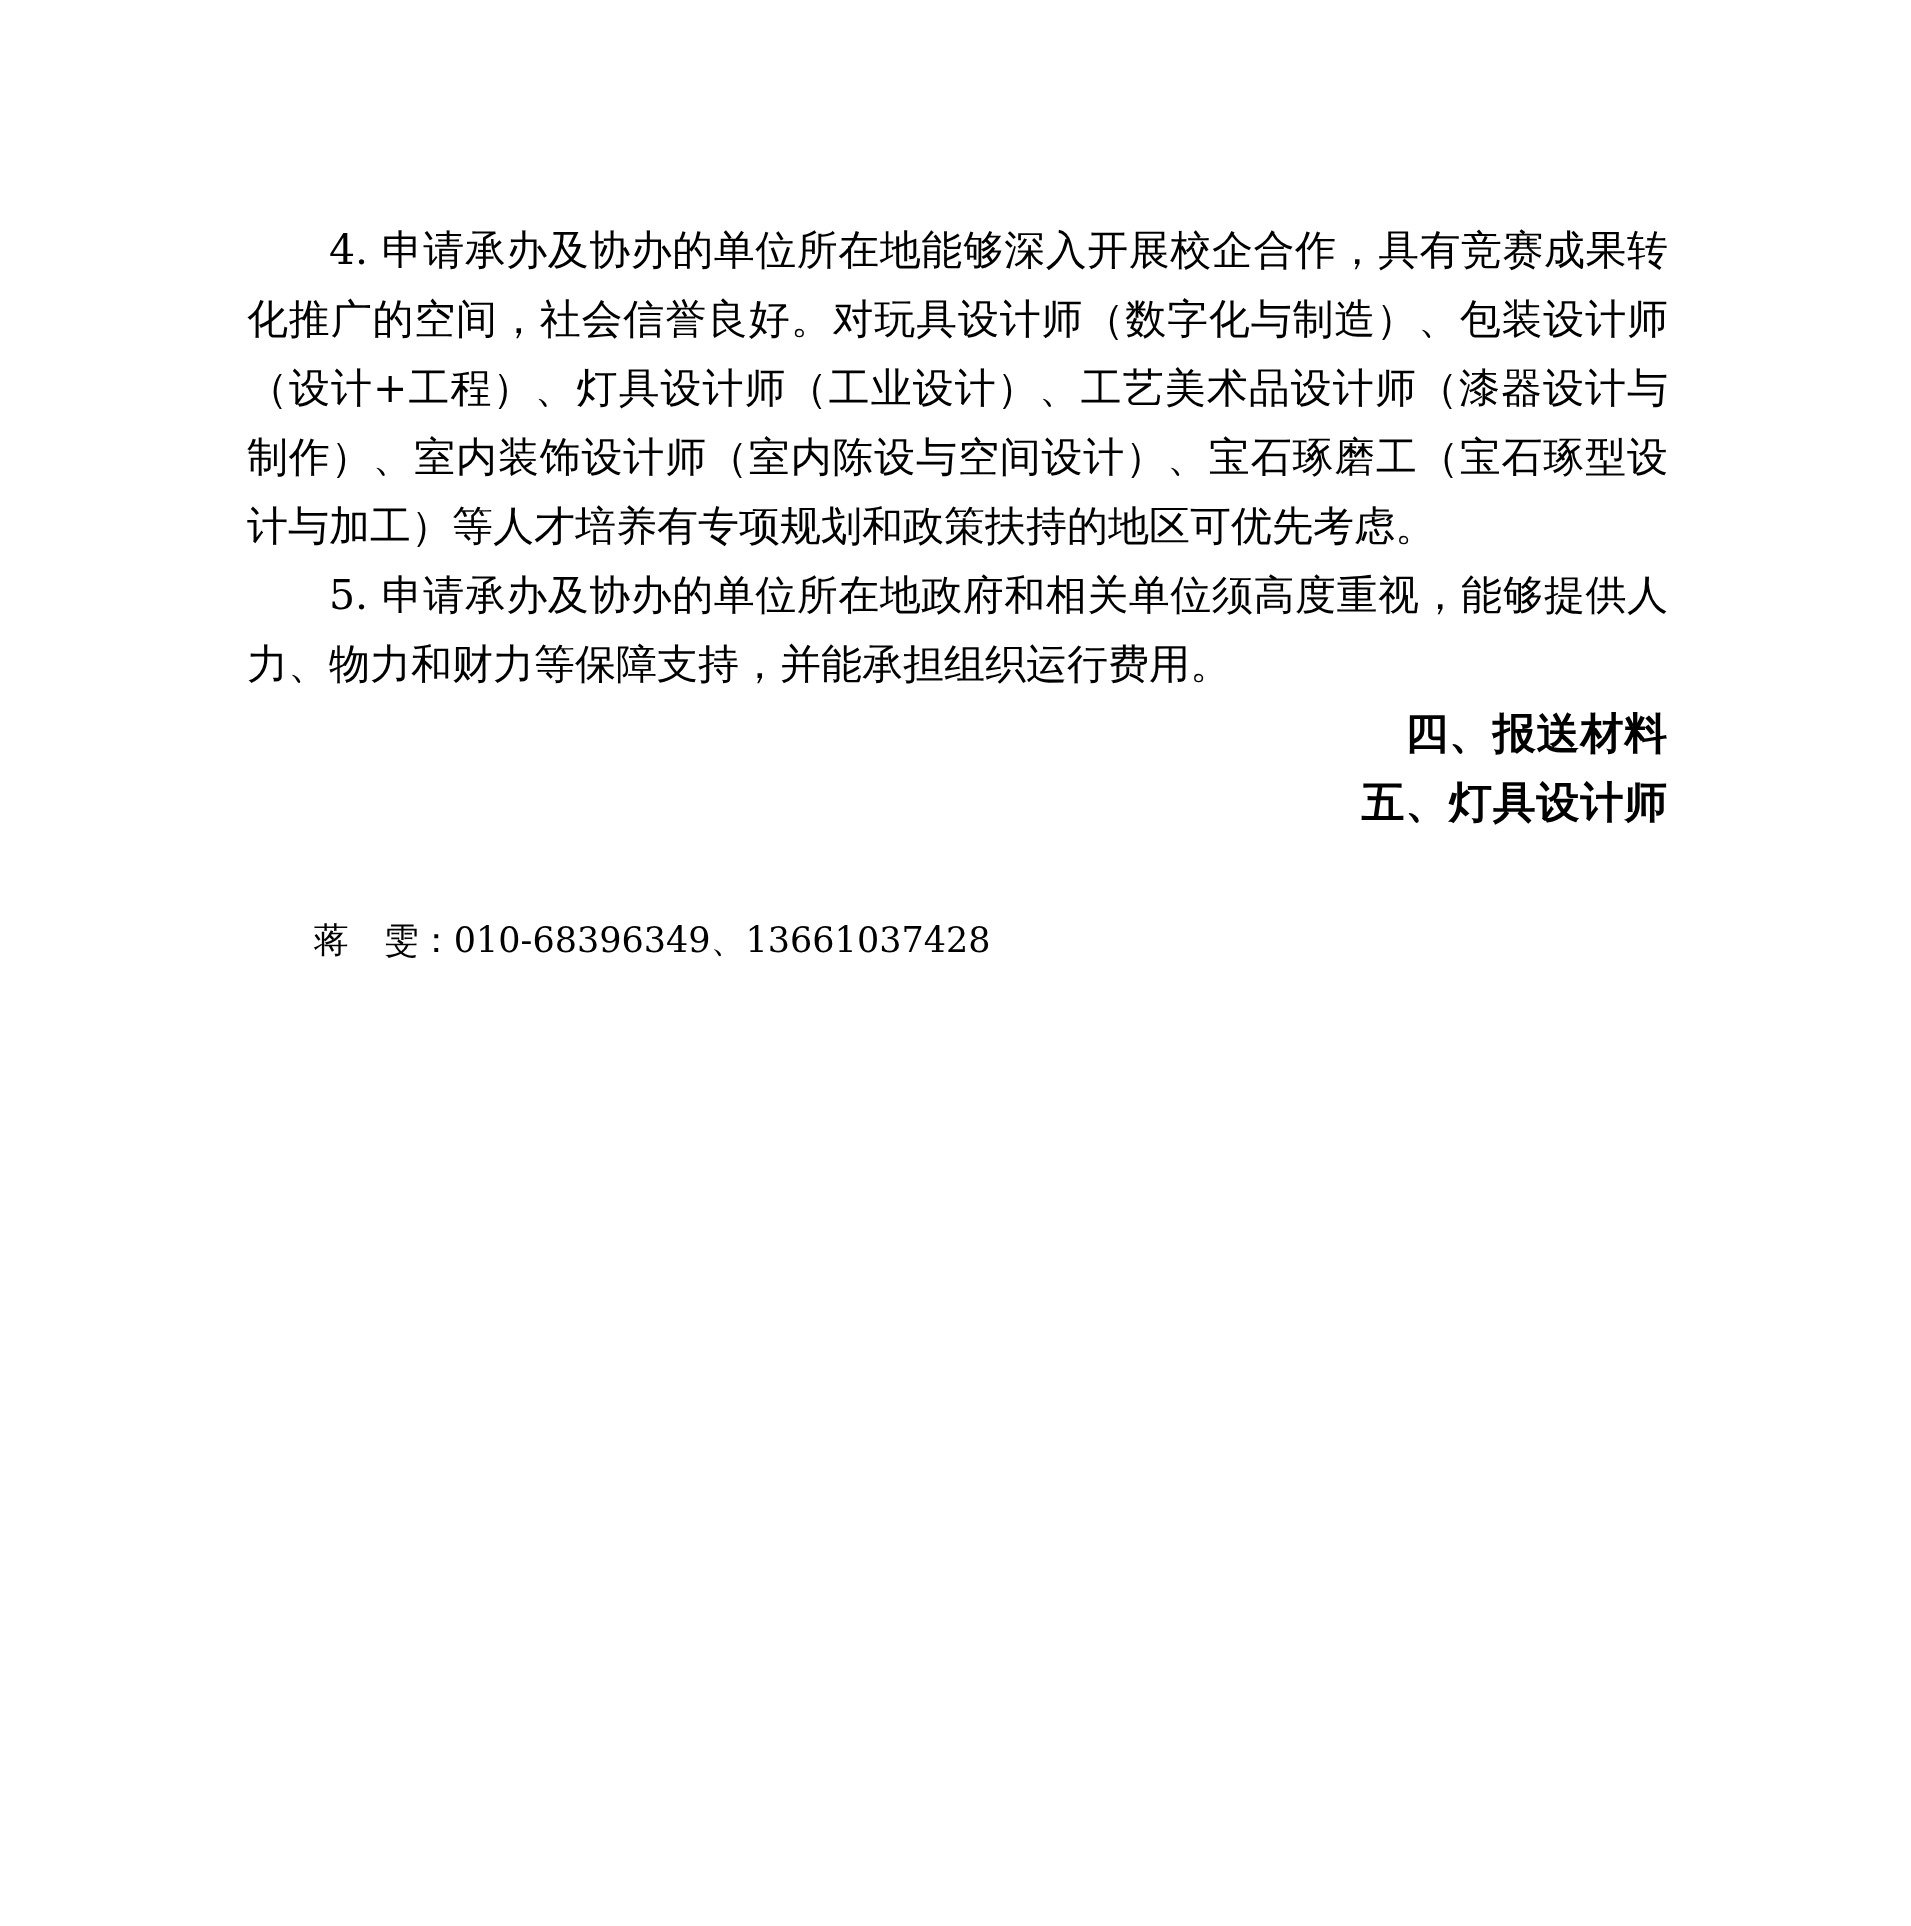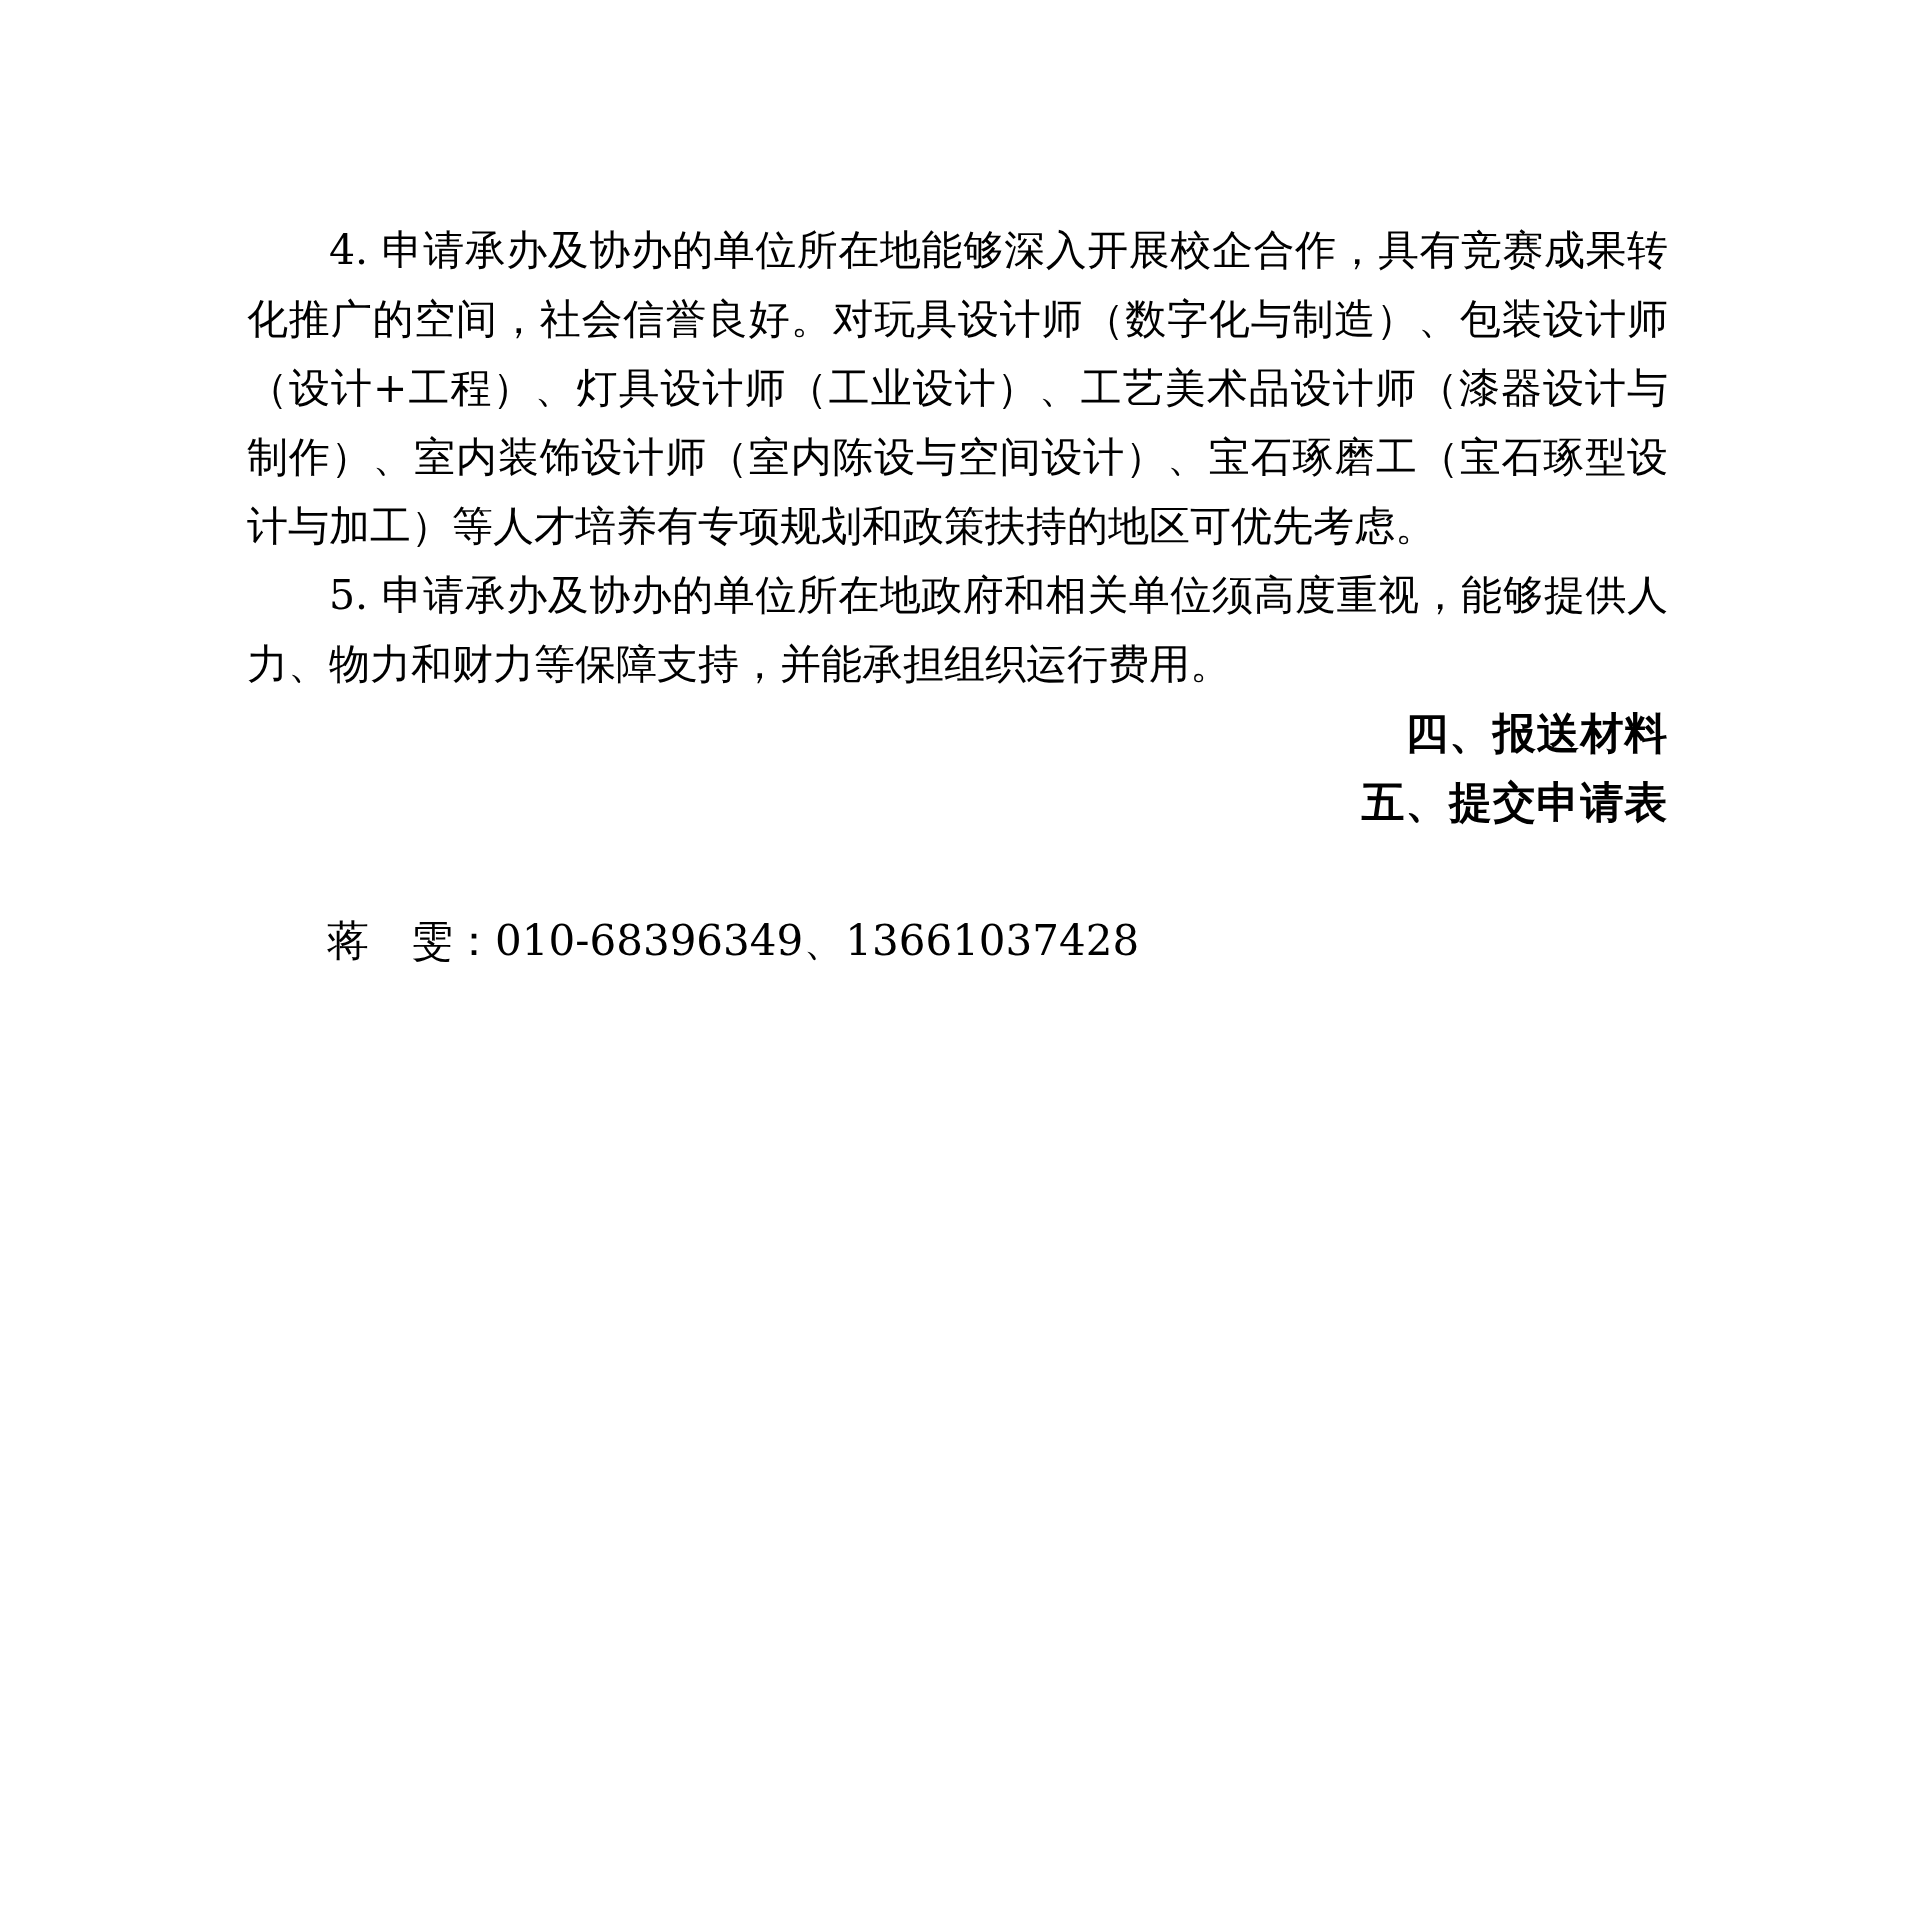--- a/index.html
+++ b/index.html
@@ -43,41 +43,41 @@
     margin: 0;
     font-size: 43px;
     line-height: 69px;
     font-weight: bold;
     text-indent: 82px;
     font-family: "DejaVu Sans", "Liberation Sans", sans-serif;
     letter-spacing: 0.8px;
     text-align: right;
   }
   .contact-line {
-    font-size: 42px;
+    font-size: 35px;
     line-height: 69px;
     text-indent: 82px;
     white-space: pre;
   }
 </style>
 </head>
 <body>
 
 <div class="page">
   <div class="content">
 
     <p class="body-para">4. 申请承办及协办的单位所在地能够深入开展校企合作，具有竞赛成果转化推广的空间，社会信誉良好。对玩具设计师（数字化与制造）、包装设计师（设计+工程）、灯具设计师（工业设计）、工艺美术品设计师（漆器设计与制作）、室内装饰设计师（室内陈设与空间设计）、宝石琢磨工（宝石琢型设计与加工）等人才培养有专项规划和政策扶持的地区可优先考虑。</p>
 
     <p class="body-para">5. 申请承办及协办的单位所在地政府和相关单位须高度重视，能够提供人力、物力和财力等保障支持，并能承担组织运行费用。</p>
 
 
     <h2 class="section-heading">四、报送材料</h2>
 
 
-    <h2 class="section-heading">五、提交申请表</h2>
+    <h2 class="section-heading">五、灯具设计师</h2>
 
     <div class="contact-line">
       <span>蒋　雯：</span><span>010-68396349、13661037428</span>
     </div>
 
 
   </div>
 
 </div>
 

